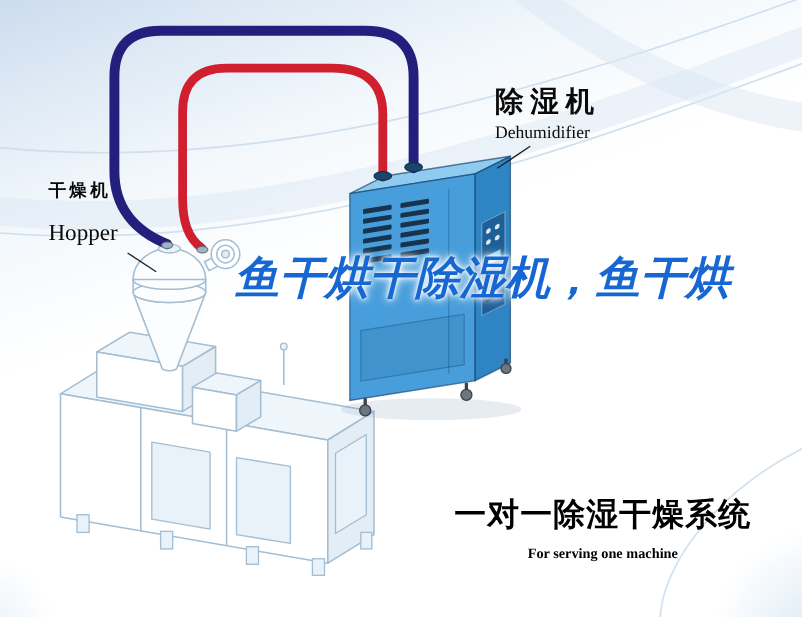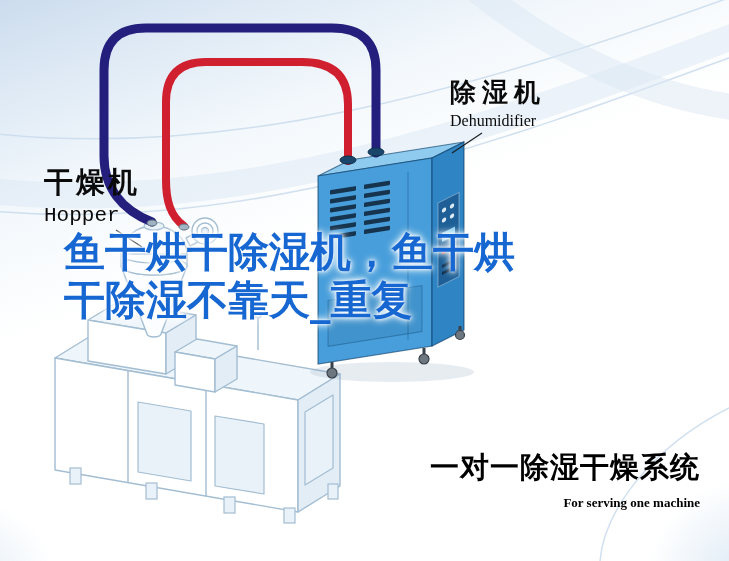--- a/index.html
+++ b/index.html
@@ -48,31 +48,32 @@
 
   .sweep-line{fill:none;stroke:#c9dbec;stroke-width:1.5;opacity:.85;}
   .sweep-band{fill:none;stroke:#dbe8f4;stroke-width:26;opacity:.5;}
   .shadow{fill:rgba(120,150,175,.18);}
 
   
   .label{position:absolute;color:#0a0a0a;text-align:left;}
   .label .cn{display:block;font-weight:700;}
   .label .en{display:block;font-family:"Liberation Serif",serif;}
   .label-hopper{left:44px;top:163px;width:104px;}
-  .label-hopper .cn{font-size:29px;letter-spacing:3px;}
-  .label-hopper .en{font-size:21px;margin-top:1px;font-family:Liberation Mono, monospace;}
+  .label-hopper .cn{font-size:16px;letter-spacing:3px;}
+  .label-hopper .en{font-size:21px;margin-top:15px;}
   .label-dehum{left:450px;top:75px;width:158px;}
   .label-dehum .cn{font-size:26px;letter-spacing:6px;}
   .label-dehum .en{font-size:16px;margin-top:2px;}
   .watermark{
-    position:absolute;left:64px;top:229px;width:600px;text-align:left;
+    position:absolute;left:64px;top:229px;width:600px;text-align:right;
     color:var(--watermark-blue);font-weight:700;font-size:41px;line-height:1.17;
     text-shadow:0 0 3px #fff,0 0 6px #fff,0 0 10px rgba(255,255,255,.9);
+    font-style:italic;
   }
-  .caption{position:absolute;left:396px;top:448px;width:304px;text-align:right;color:#000;}
+  .caption{position:absolute;left:396px;top:448px;width:304px;text-align:center;color:#000;}
   .caption .cn{display:block;font-size:29px;font-weight:700;letter-spacing:1px;}
   .caption .en{display:block;font-family:"Liberation Serif",serif;font-weight:700;font-size:13px;margin-top:7px;}
 </style>
 </head>
 <body>
 
 <div class="stage">
 
   <svg class="scene-svg" width="729" height="561" viewBox="0 0 729 561">
 
@@ -191,21 +192,20 @@
     <span class="en">Hopper</span>
   </div>
 
   <div class="label label-dehum">
     <span class="cn">除湿机</span>
     <span class="en">Dehumidifier</span>
   </div>
 
   <div class="watermark">
     <div>鱼干烘干除湿机，鱼干烘</div>
-    <div>干除湿不靠天_重复</div>
   </div>
 
   <div class="caption">
     <span class="cn">一对一除湿干燥系统</span>
     <span class="en">For serving one machine</span>
   </div>
 
 </div>
 
 </body></html>

